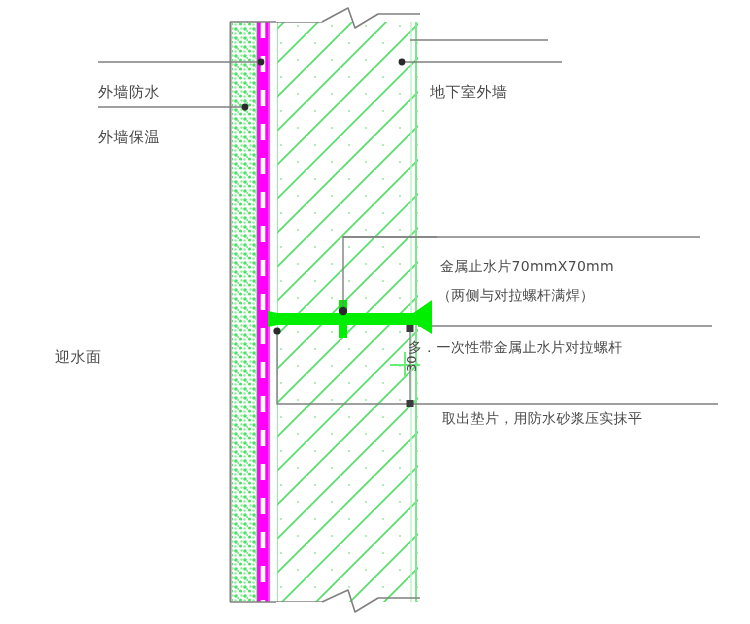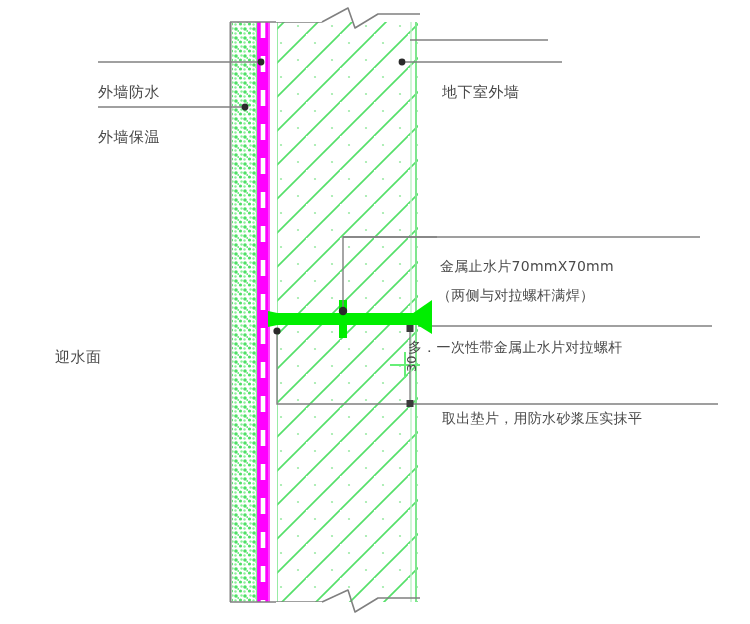--- a/index.html
+++ b/index.html
@@ -158,21 +158,21 @@
   </g>
 
   <path d="M 432 300 L 406 318 L 432 334 Z" fill="#00ee00"></path>
 
 </svg>
 
 <div class="lbl" style="left:98px; top:40px;">外墙防水</div>
 
 <div class="lbl" style="left:98px; top:85px;">外墙保温</div>
 
-<div class="lbl" style="left:442px; top:40px;font-family:Liberation Serif, serif;">地下室外墙</div>
+<div class="lbl" style="left:430px; top:40px;font-family:Liberation Serif, serif;">地下室外墙</div>
 
 <div class="lbl" style="left:55px; top:305px;">迎水面</div>
 
 <div class="lbl lbl-sm" style="left:440px; top:214px;">金属止水片70mmX70mm</div>
 
 <div class="lbl lbl-sm" style="left:437px; top:243px;">（两侧与对拉螺杆满焊）</div>
 
 <div class="lbl lbl-sm" style="left:408px; top:295px;">多．一次性带金属止水片对拉螺杆</div>
 
 <div class="lbl lbl-sm" style="left:442px; top:366px;">取出垫片，用防水砂浆压实抹平</div>

